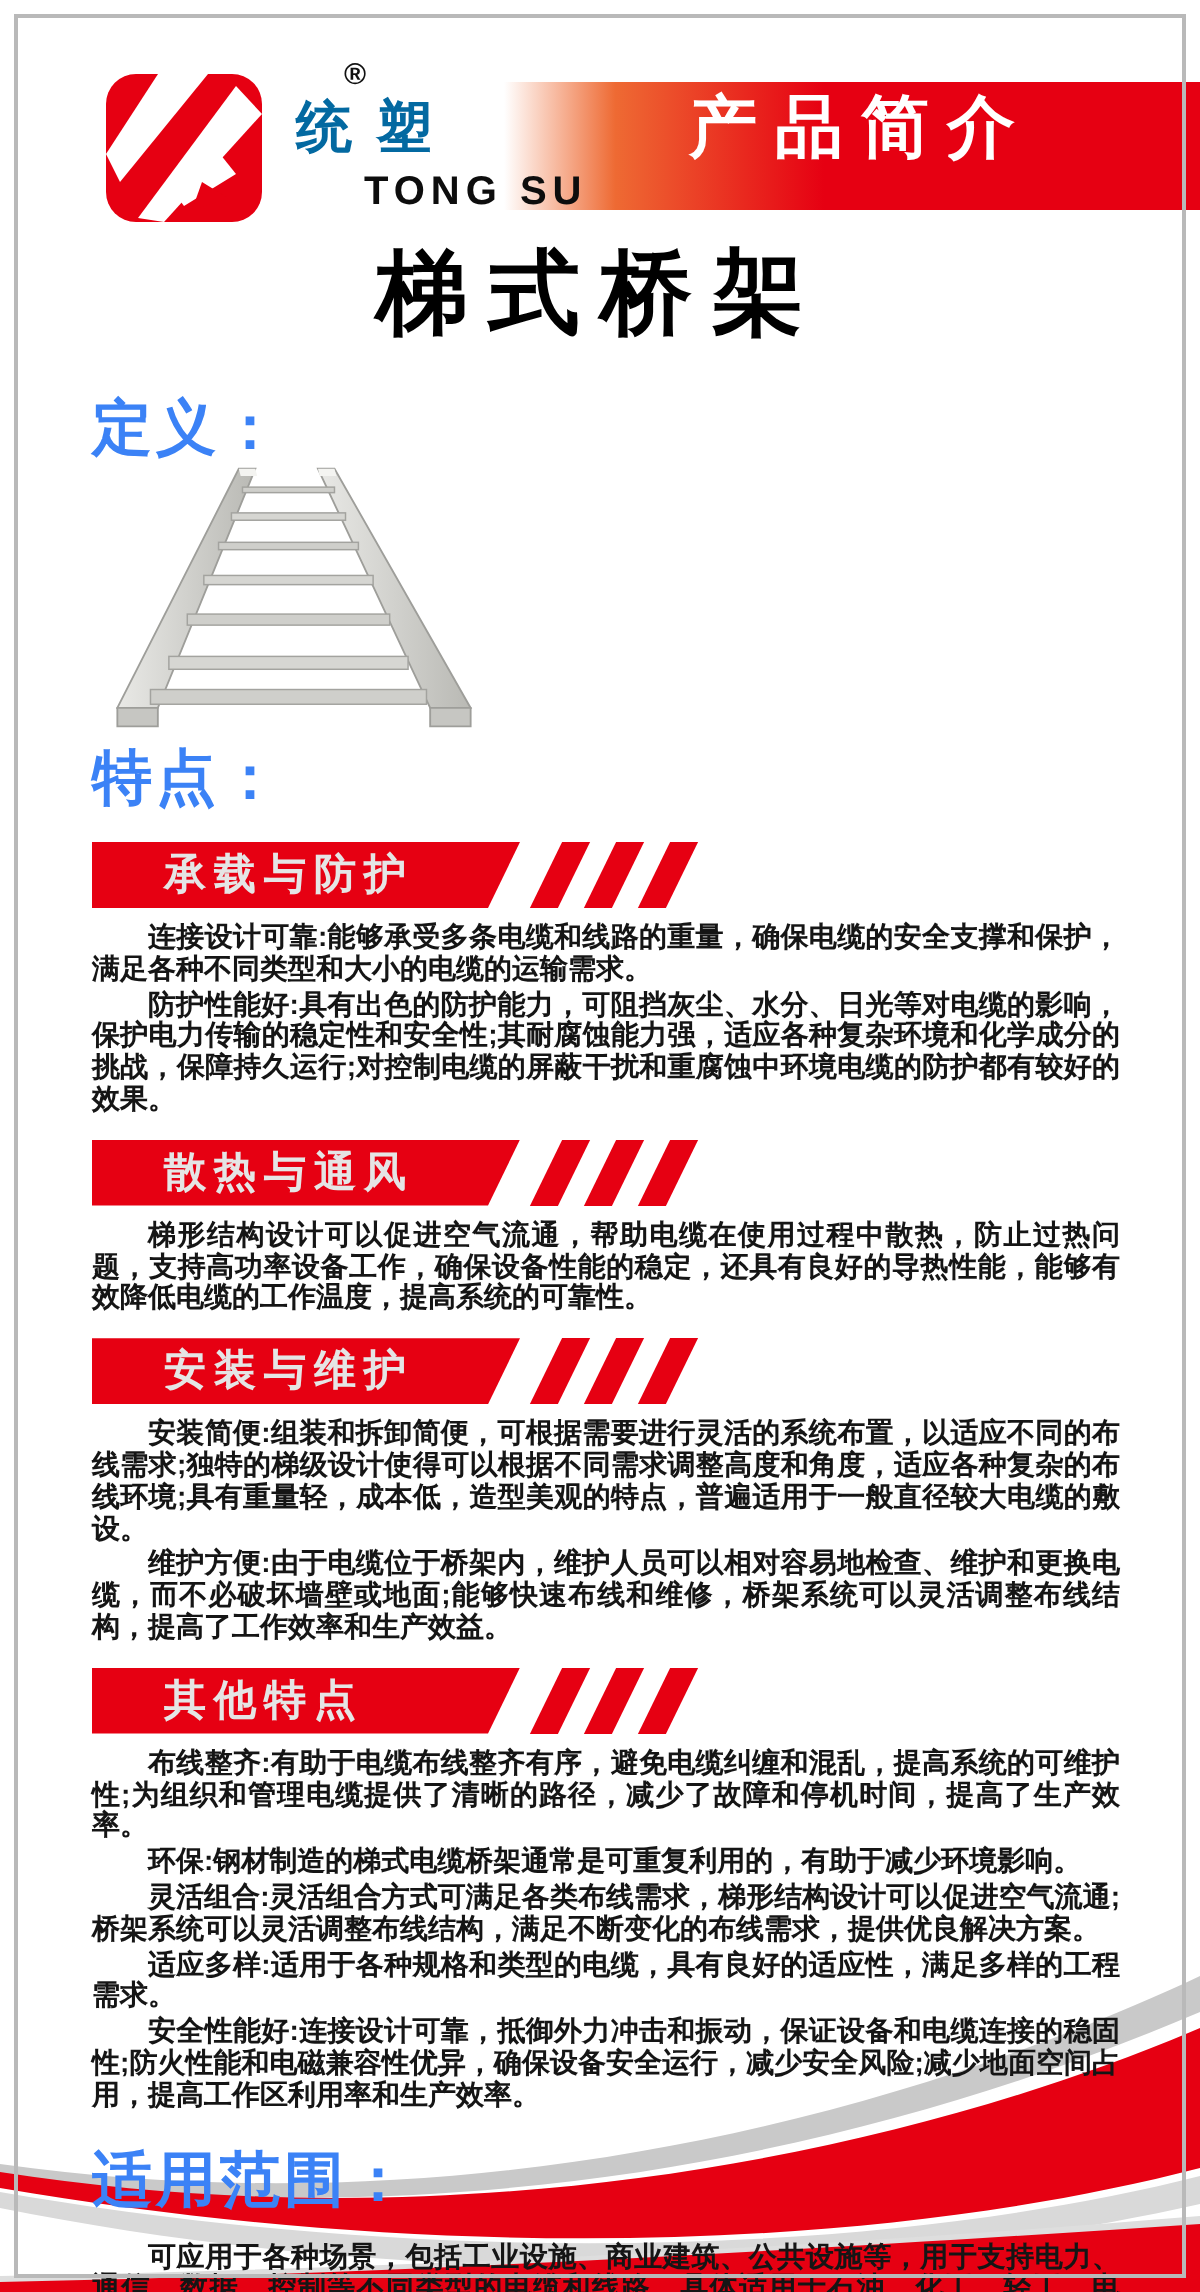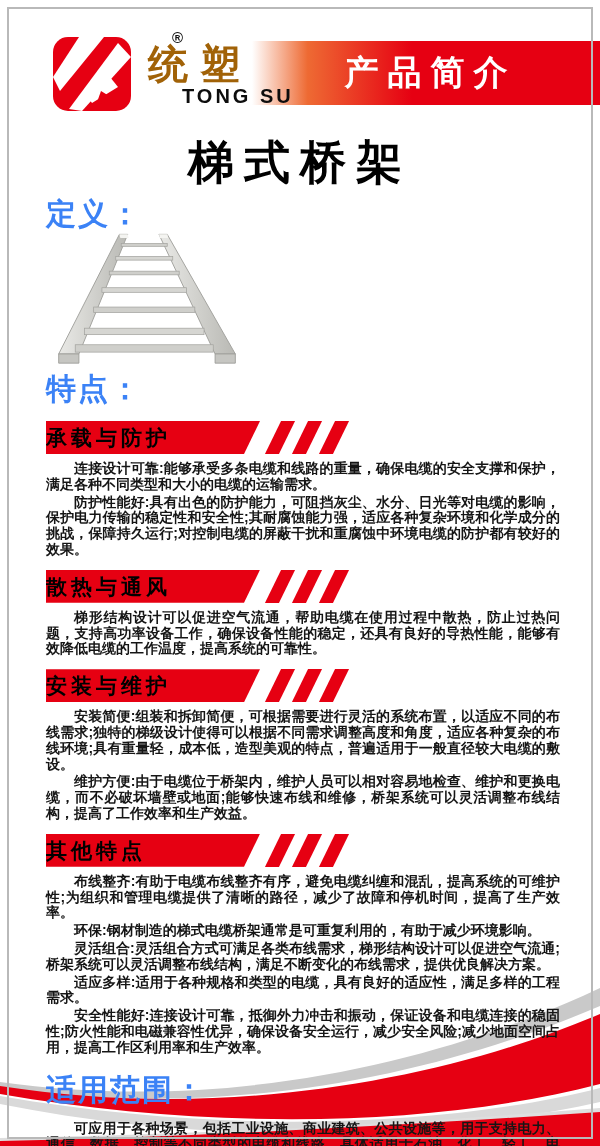--- a/index.html
+++ b/index.html
@@ -11,47 +11,47 @@
   }
   .page{position:absolute;inset:0;}
   
   .frame{position:absolute;inset:7px;border:2px solid #b9b9b9;z-index:40;pointer-events:none;}
 
   
   .logo-block{position:absolute;top:33px;left:52px;display:flex;z-index:5;}
   .logo-mark{width:82px;height:80px;position:relative;}
   .reg{position:absolute;top:-4px;left:120px;font-size:15px;font-weight:bold;color:#111;}
   .logo-text{margin-left:14px;padding-top:10px;}
-  .logo-cn{font-size:40px;font-weight:bold;letter-spacing:12px;color:#a16207;line-height:42px;white-space:nowrap;}
+  .logo-cn{font-size:28px;font-weight:bold;letter-spacing:12px;color:#0369a1;line-height:42px;white-space:nowrap;}
   .logo-en{font-size:20px;font-weight:bold;letter-spacing:3px;color:#0d0d0d;line-height:22px;margin-left:34px;}
 
   .top-banner{
     position:absolute;top:41px;right:0;width:348px;height:64px;z-index:4;
     background:linear-gradient(90deg, rgba(238,106,51,0) 0%, #ee6a33 16%, #e60012 46%, #e60012 100%);
-    display:flex;align-items:center;justify-content:center;
+    display:flex;justify-content:center;
   }
   .top-banner span{color:#fff;font-size:34px;font-weight:bold;letter-spacing:9px;padding-left:9px;white-space:nowrap;}
 
-  .title{position:absolute;top:116px;left:0;right:0;margin:16px;text-align:center;
+  .title{position:absolute;top:116px;left:0;right:0;margin:0;text-align:center;
     font-size:46px;font-weight:bold;letter-spacing:10px;color:#000;z-index:3;}
 
   
   .content{position:absolute;top:194px;left:46px;right:40px;z-index:3;}
   .sec-heading{font-size:30px;font-weight:bold;margin:0;letter-spacing:2px;color:#3b82f6;white-space:nowrap;}
   .def-row{display:flex;align-items:flex-start;}
   .def-text{width:336px;font-size:16px;line-height:26px;font-weight:bold;text-align:justify;
     text-indent:2em;margin:8px 0 0 0;}
   .tray-img{width:186px;height:138px;margin-left:8px;margin-top:-8px;flex:none;}
 
   .features-heading{margin-top:4px;margin-bottom:11px;}
 
   .f-banner{height:33px;display:flex;align-items:stretch;margin-bottom:7px;}
-  .f-bar{width:214px;background:#e60012;color:#000000;font-size:21px;font-weight:bold;
-    letter-spacing:4px;line-height:33px;box-sizing:border-box;white-space:nowrap;
-    clip-path:polygon(0 0,100% 0,calc(100% - 16px) 100%,0 100%);}
+  .f-bar{width:214px;background:#e60012;color:#e5e5e5;font-size:21px;font-weight:bold;
+    letter-spacing:4px;line-height:33px;padding-left:36px;box-sizing:border-box;white-space:nowrap;
+    clip-path:polygon(0 0,100% 0,calc(100% - 16px) 100%,0 100%);font-family:Liberation Serif, serif;}
   .f-stripe{width:14px;background:#e60012;transform:skewX(-26deg);margin-left:13px;flex:none;}
 
   .body-text{font-size:14px;line-height:15.8px;font-weight:bold;text-align:justify;
     text-indent:2em;margin:0 0 2px 0;color:#151515;}
   .feature-section{margin-bottom:12px;}
   .feature-section:last-of-type{margin-bottom:14px;}
 
   .scope-heading{margin-top:10px;margin-bottom:10px;}
 
   

